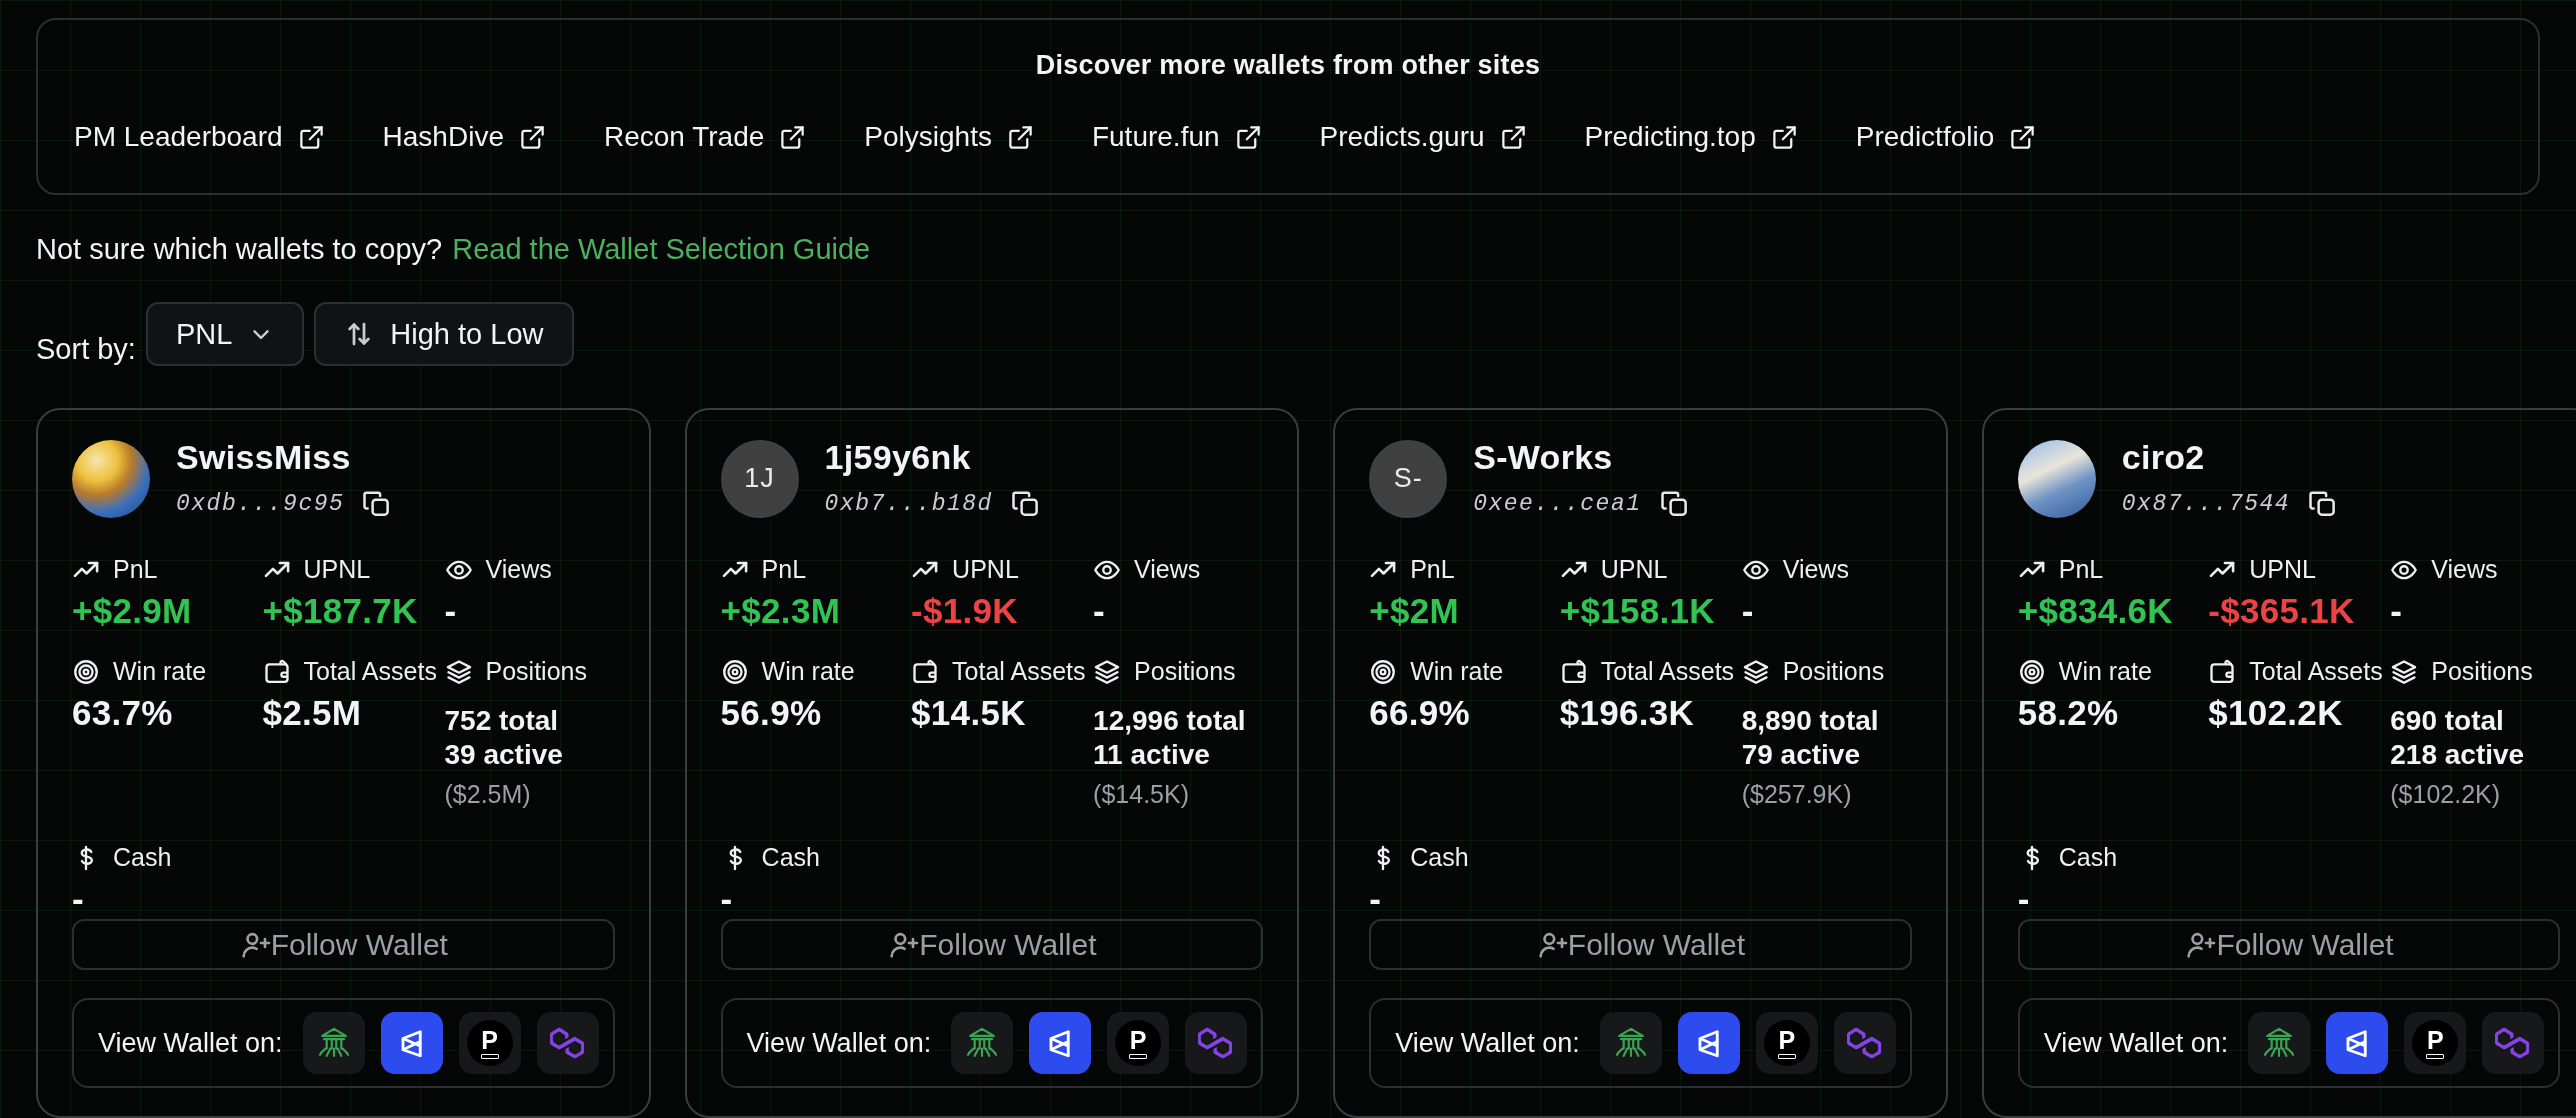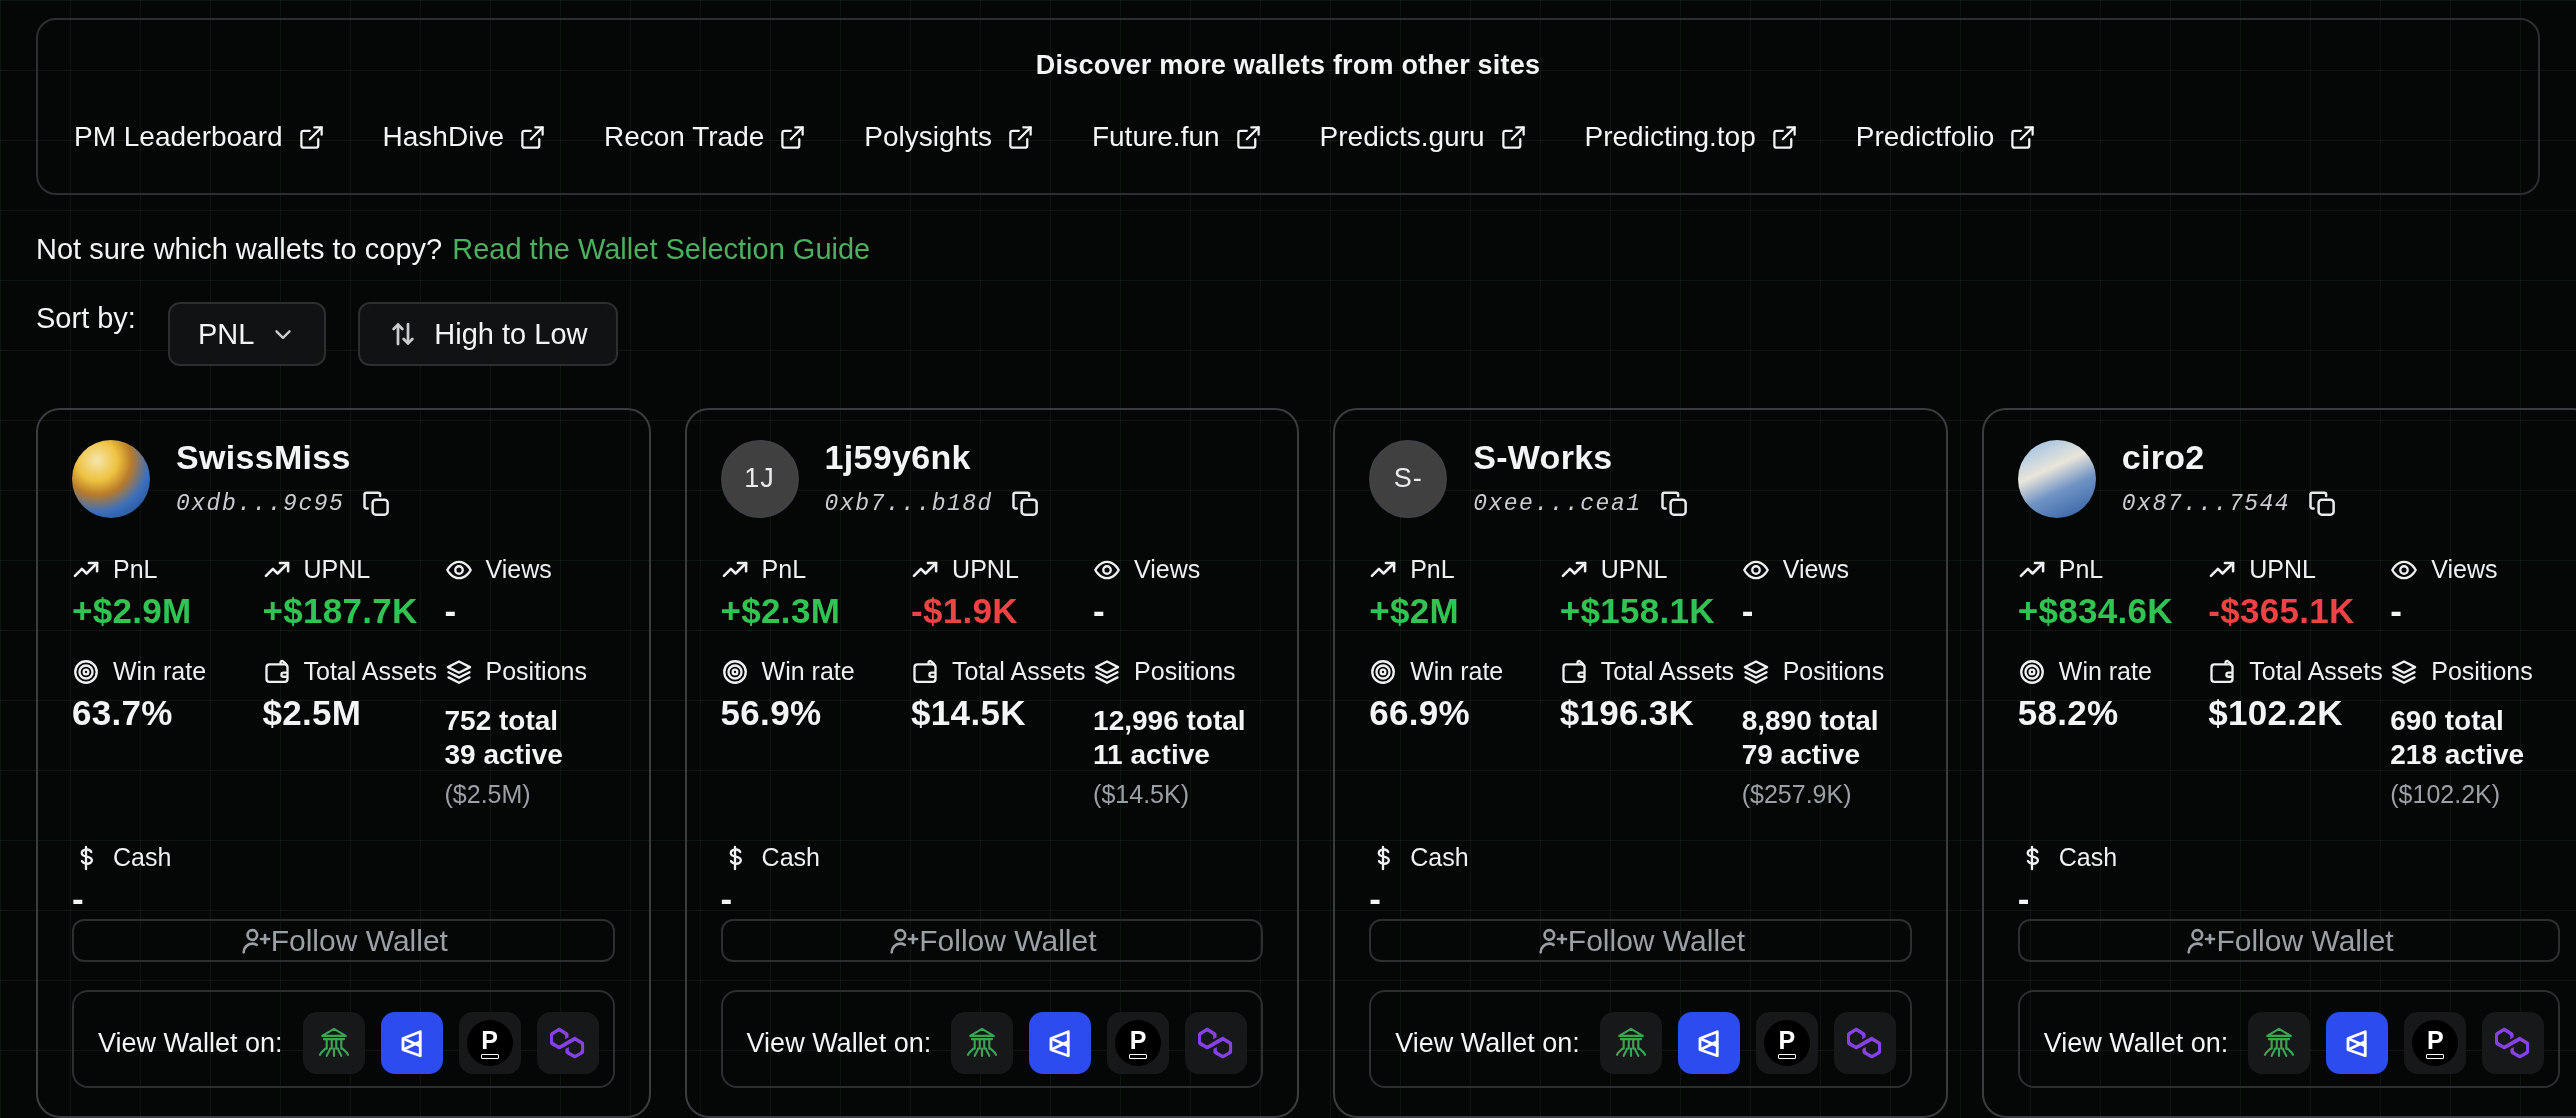--- a/index.html
+++ b/index.html
@@ -41,21 +41,21 @@
     color:var(--text);text-decoration:none;
     font-size:28px;font-weight:500;cursor:pointer;
   }
   .ext-link svg{width:27px;height:27px;stroke:var(--text);}
 
   
   .guide-row{margin-top:38px;font-size:29px;}
   .guide-link{color:var(--link);text-decoration:none;margin-left:10px;cursor:pointer;}
 
   
-  .sort-row{margin-top:36px;display:flex;align-items:flex-start;gap:32px;}
+  .sort-row{margin-top:36px;display:flex;align-items:flex-end;gap:10px;}
   .sort-label{font-size:29px;color:var(--text);}
   .chip{
     display:flex;align-items:center;gap:16px;
     background:#101213;border:2px solid var(--border);border-radius:12px;
     height:64px;padding:0 28px;font-size:29px;color:var(--text);cursor:pointer;
     font-family:"Liberation Sans", sans-serif;
   }
   .chip svg{stroke:var(--dim);}
 
   
@@ -103,21 +103,21 @@
     height:66px;border:2px solid var(--border);border-radius:12px;
     background:transparent;color:var(--muted);font-size:30px;cursor:pointer;
     font-family:"Liberation Sans", sans-serif;
   }
   .follow-btn svg{width:32px;height:32px;stroke:var(--muted);}
 
   .view-bar{
     margin-top:28px;
     border:2px solid var(--border);border-radius:16px;
     display:flex;align-items:center;gap:16px;
-    padding:20px 14px 12px 24px;
+    padding:12px 14px 12px 24px;
   }
   .view-label{font-size:27px;color:var(--text);white-space:nowrap;margin-right:4px;}
   .tile{
     width:62px;height:62px;border-radius:14px;background:#17181a;
     display:flex;align-items:center;justify-content:center;border:none;cursor:pointer;flex:0 0 auto;
   }
   .tile-blue{background:#2d4cf0;}
   .tile svg{width:36px;height:36px;}
   .p-circle{
     width:46px;height:46px;border-radius:50%;background:#000;

